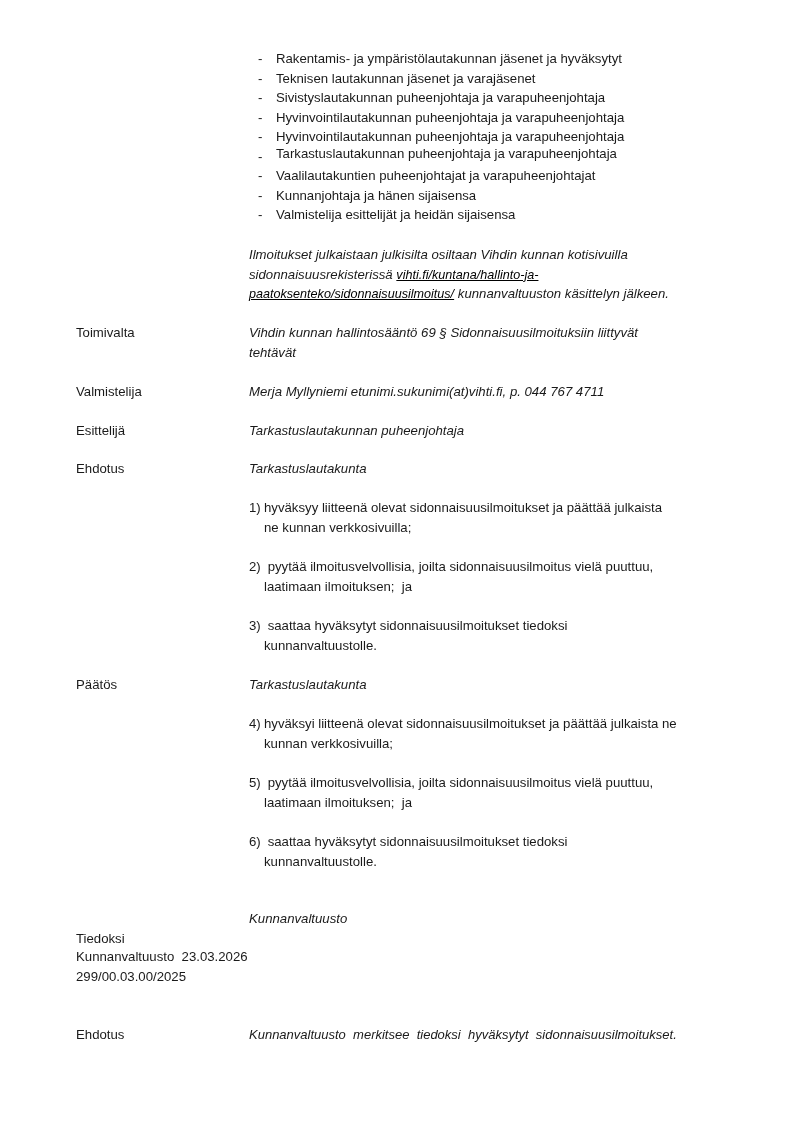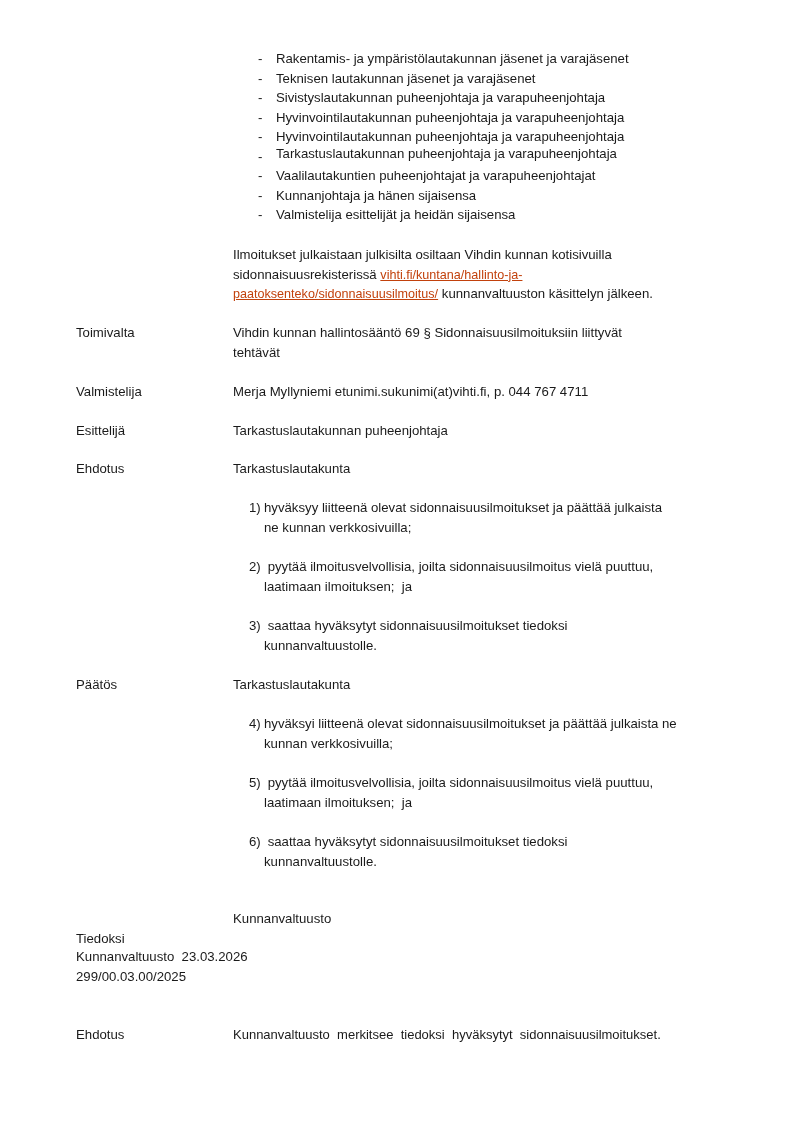--- a/index.html
+++ b/index.html
@@ -2,31 +2,31 @@
 <html><head>
 <meta charset="utf-8">
 <style>
   html, body { margin: 0; padding: 0; background: #ffffff; }
   body { width: 794px; height: 1122px; position: relative; overflow: hidden;
          font-family: "Liberation Sans", sans-serif; font-size: 13.2px; color: #1a1a1a; }
   .abs { position: absolute; white-space: nowrap; line-height: 16px; }
   .bullet-dash { position: absolute; left: 258px; }
   .bullet-text { position: absolute; left: 276px; }
   .label { position: absolute; left: 76px; }
-  .val { position: absolute; left: 233px; }
+  .val { position: absolute; left: 249px; font-style: italic; }
   .num { position: absolute; left: 249px; }
   .numtext { position: absolute; left: 264px; }
-  a.link { color: #c2410c; text-decoration: underline; font-family: "Liberation Sans", sans-serif; font-size: 12.6px; }
+  a.link { color: #000000; text-decoration: underline; font-family: "Liberation Sans", sans-serif; font-size: 12.6px; }
 </style>
 </head>
 <body>
 
 <div>
   <div class="abs bullet-dash" style="top:51px">-</div>
-  <div class="abs bullet-text" style="top:51px">Rakentamis- ja ympäristölautakunnan  jäsenet ja varajäsenet</div>
+  <div class="abs bullet-text" style="top:51px">Rakentamis- ja ympäristölautakunnan  jäsenet ja hyväksytyt</div>
   <div class="abs bullet-dash" style="top:70.5px">-</div>
   <div class="abs bullet-text" style="top:70.5px">Teknisen lautakunnan jäsenet ja varajäsenet</div>
   <div class="abs bullet-dash" style="top:90px">-</div>
   <div class="abs bullet-text" style="top:90px">Sivistyslautakunnan puheenjohtaja  ja varapuheenjohtaja</div>
   <div class="abs bullet-dash" style="top:109.5px">-</div>
   <div class="abs bullet-text" style="top:109.5px">Hyvinvointilautakunnan  puheenjohtaja  ja varapuheenjohtaja</div>
   <div class="abs bullet-dash" style="top:129px">-</div>
   <div class="abs bullet-text" style="top:129px">Hyvinvointilautakunnan puheenjohtaja  ja varapuheenjohtaja</div>
   <div class="abs bullet-dash" style="top:148.5px">-</div>
   <div class="abs bullet-text" style="top:146px">Tarkastuslautakunnan puheenjohtaja  ja varapuheenjohtaja</div>

